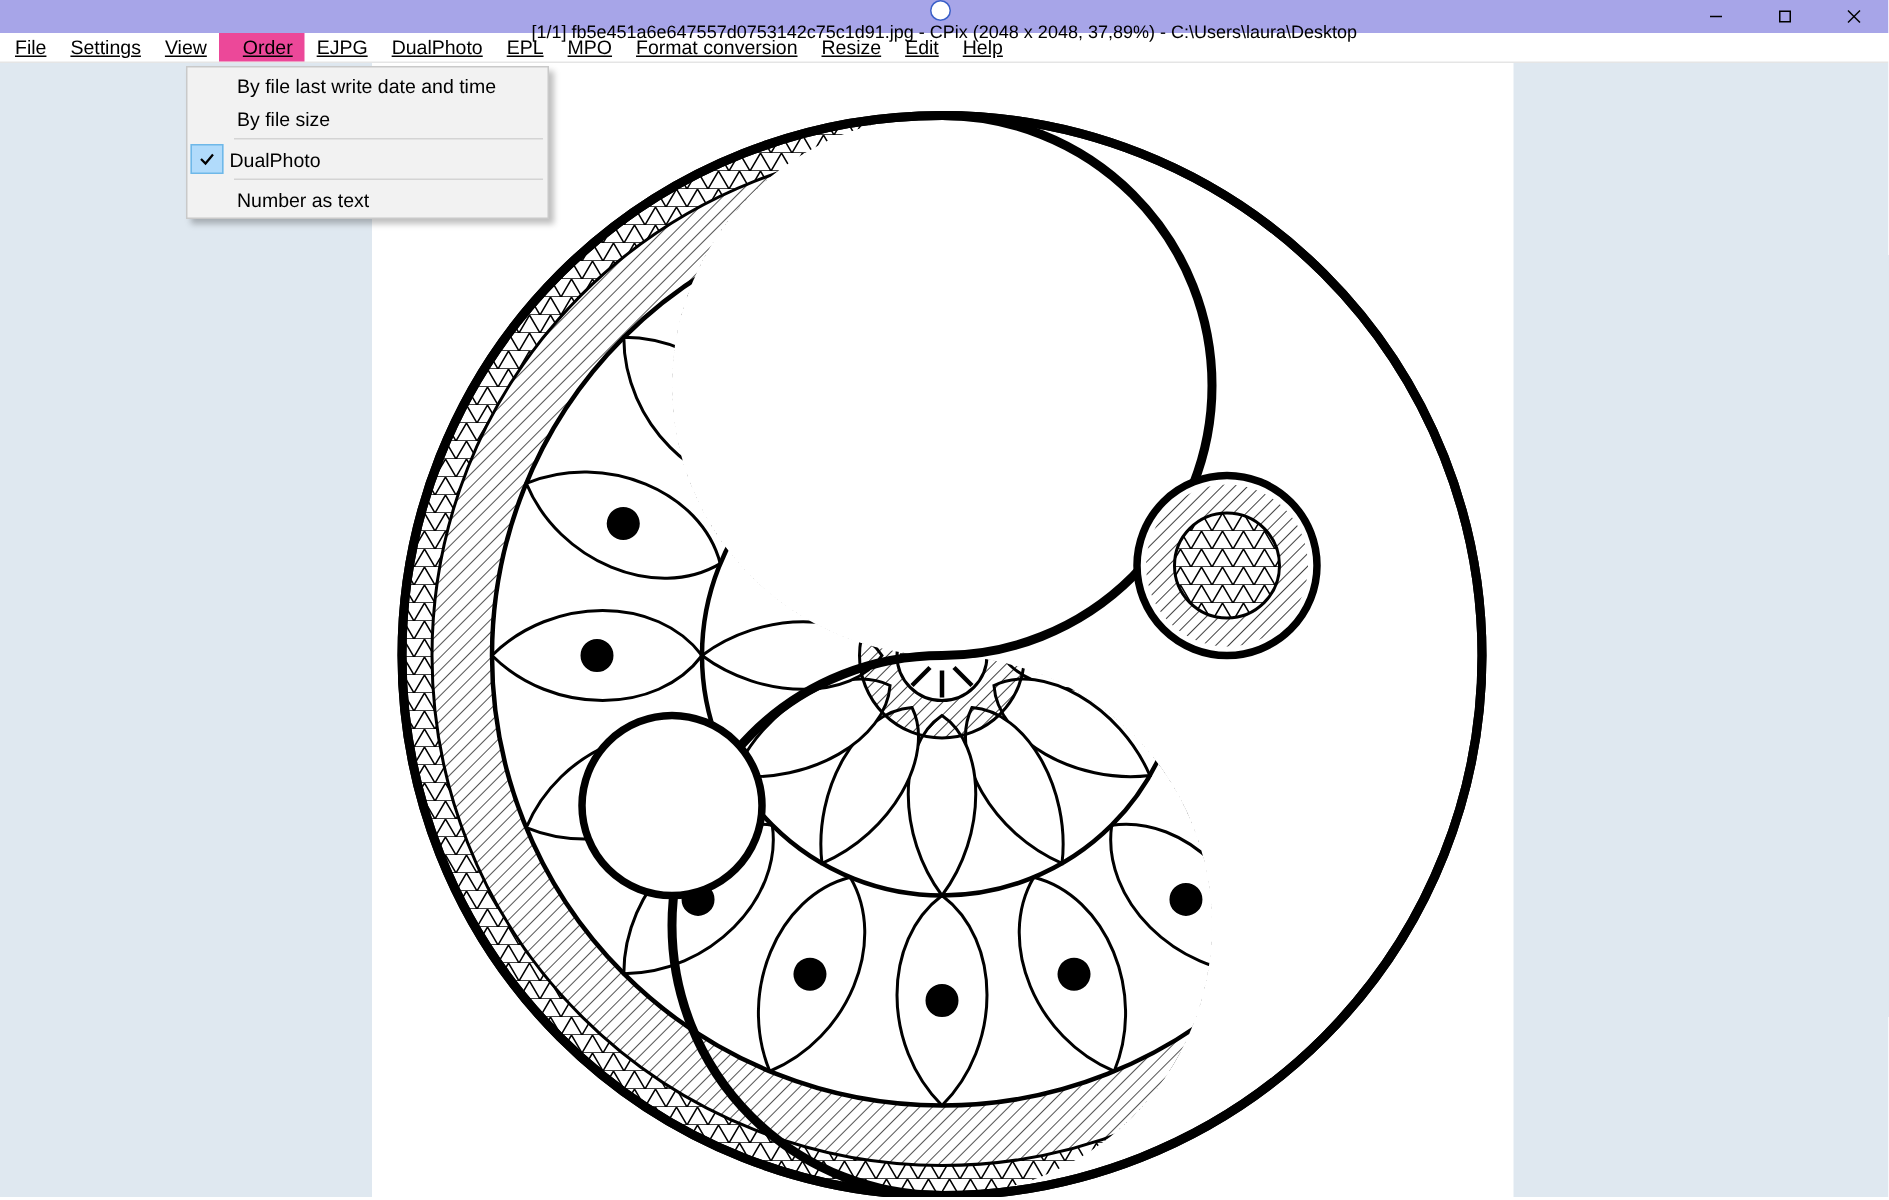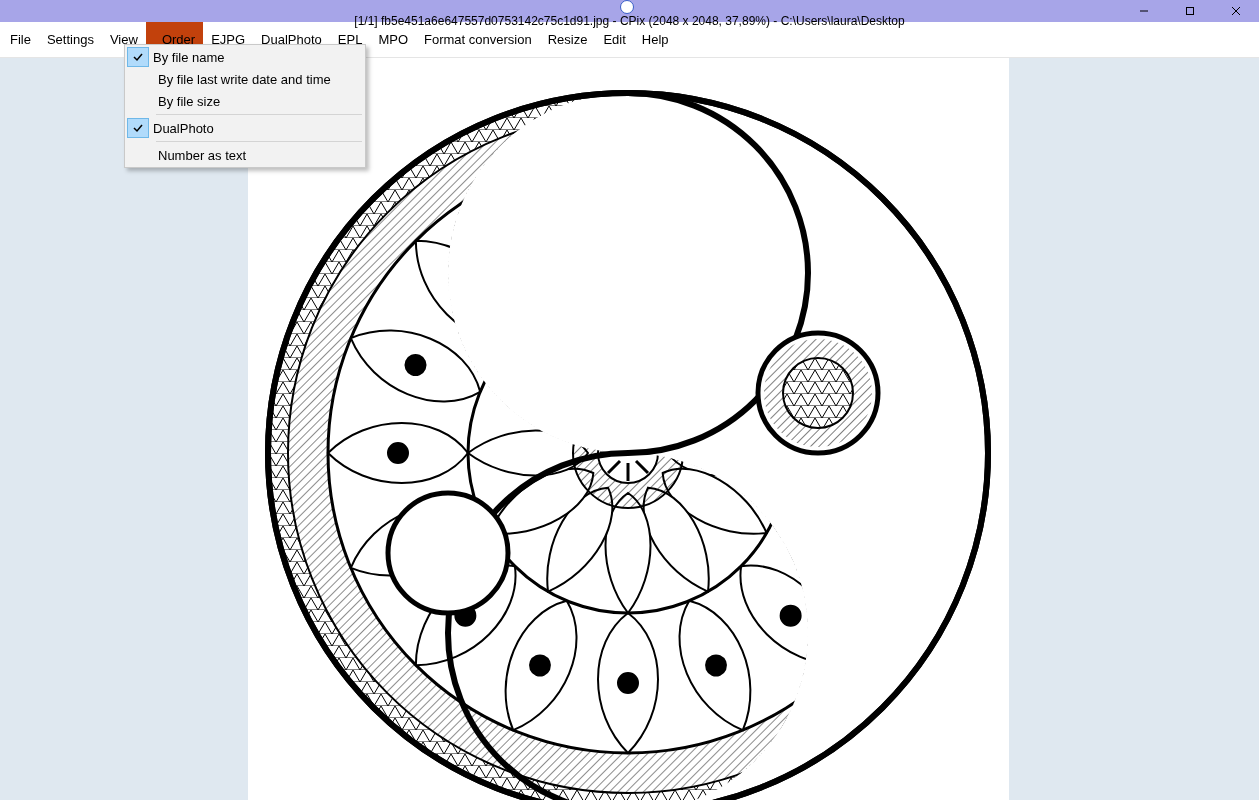--- a/index.html
+++ b/index.html
@@ -34,37 +34,38 @@
   .titlebar .win-btn {
     width: 46px;
     display: flex;
     align-items: center;
     justify-content: center;
     color: #000;
     cursor: pointer;
   }
   .titlebar .win-btn svg { display: block; }
   .menubar {
-    height: 36px;
+    height: 20px;
     background: #fff;
     border-bottom: 1px solid #e5e5e5;
     display: flex;
     align-items: stretch;
     padding: 0 2px;
     font-size: 13px;
+    text-decoration: underline;
   }
   .menubar .menu-item {
     padding: 0 8px;
     display: flex;
     align-items: center;
     cursor: default;
     color: #000;
   }
   .menubar .menu-item.open {
-    background: #c2410c;
+    background: #ec4899;
     padding-left: 16px;
   }
   .content-area {
     position: relative;
     width: 100%;
     height: calc(100% - 44px);
     background: #dfe8f0;
     overflow: hidden;
   }
   .image-holder {
@@ -269,28 +270,20 @@
       </g>
 
       <circle cx="380" cy="395" r="360" fill="none" stroke="#000" stroke-width="6"></circle>
     </svg>
   </div>
 </div>
 
 <div class="dropdown">
 
   <div class="dd-item">
-    <div class="dd-check checked">
-      <svg class="tick" viewBox="0 0 10 10">
-          <path d="M1 5 L4 8 L9 2" fill="none" stroke="#000" stroke-width="1.5"></path>
-        </svg>
-    </div>
-    <span class="dd-label">By file name</span>
-  </div>
-  <div class="dd-item">
     <div class="dd-check"></div>
     <span class="dd-label">By file last write date and time</span>
   </div>
   <div class="dd-item">
     <div class="dd-check"></div>
     <span class="dd-label">By file size</span>
   </div>
   <div class="dd-sep"></div>
 
   <div class="dd-item">

